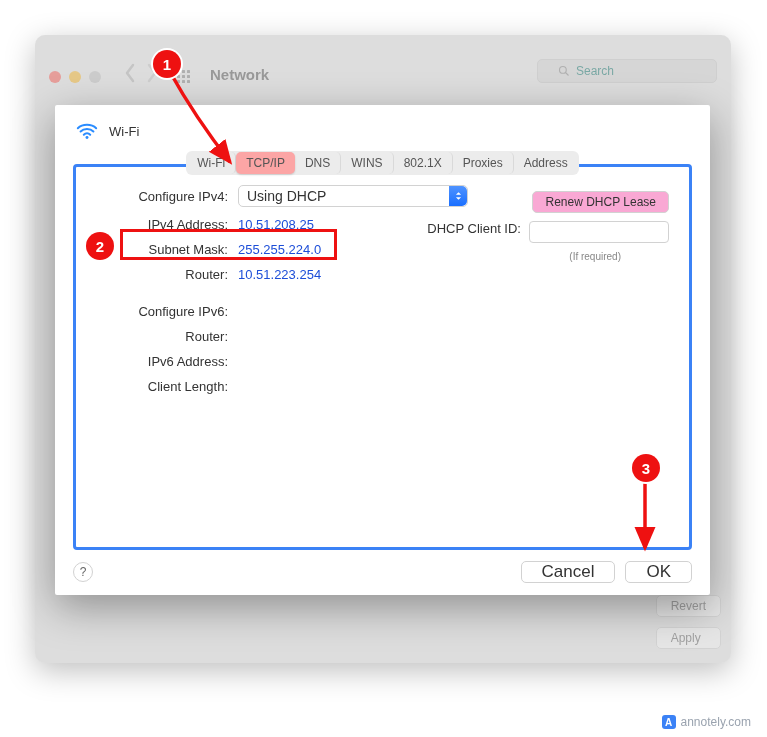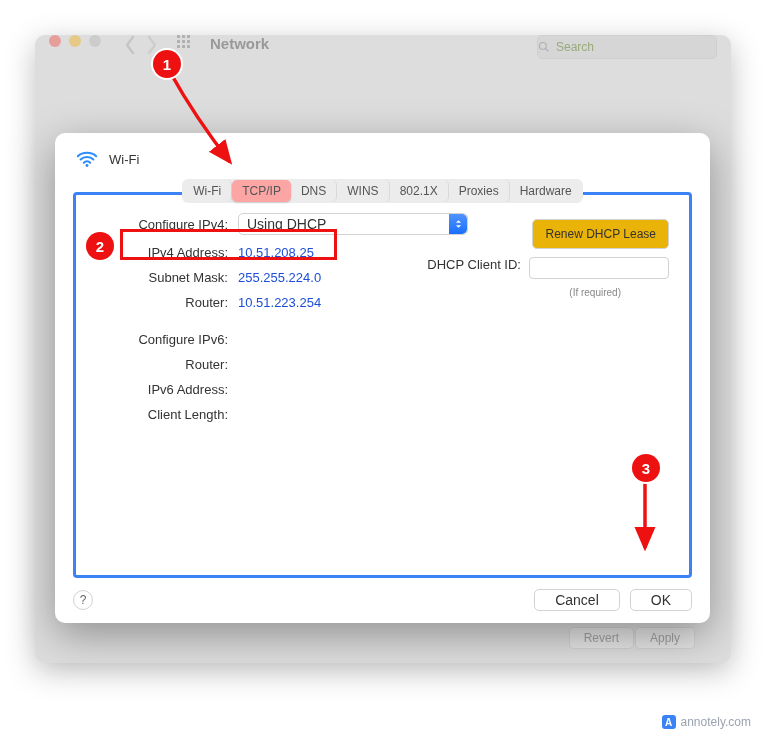--- a/index.html
+++ b/index.html
@@ -1,42 +1,42 @@
 <!DOCTYPE html>
 <html><head>
   <meta charset="utf-8">
   <style>
     * { box-sizing: border-box; margin: 0; padding: 0; font-family: -apple-system, BlinkMacSystemFont, "Helvetica Neue", sans-serif; }
     body { background: #fff; width: 767px; height: 737px; position: relative; color: #333; }
 
     .window-outer { position: absolute; left: 35px; top: 35px; width: 696px; height: 628px; background: #ececec; border-radius: 10px; box-shadow: 0 8px 30px rgba(0,0,0,0.25); }
     .dim-overlay { position: absolute; inset: 0; background: rgba(210,210,210,0.55); border-radius: 10px; z-index: 5; pointer-events: none; }
 
-    .toolbar { height: 48px; display: flex; align-items: flex-start; padding: 0 14px; gap: 10px; position: relative; }
+    .toolbar { height: 48px; display: flex; align-items: flex-end; padding: 0 14px; gap: 10px; position: relative; }
     .traffic { display: flex; gap: 8px; }
     .dot { width: 12px; height: 12px; border-radius: 50%; }
     .dot.close { background: #ff5f57; }
     .dot.min { background: #febc2e; }
     .dot.max { background: #c5c5c5; }
 
     .navbtns { display: flex; gap: 4px; margin-left: 10px; }
     .chev { width: 18px; height: 20px; color: #a0a0a0; }
     .grid-icon { display: grid; grid-template-columns: repeat(3, 3px); grid-auto-rows: 3px; gap: 2px; margin-left: 6px; }
     .grid-icon span { background: #888; border-radius: 0.5px; }
 
     .win-title { font-weight: 600; font-size: 15px; color: #555; margin-left: 10px; }
 
     .search-wrap { margin-left: auto; }
-    .search { width: 180px; height: 24px; border-radius: 5px; background: #dcdcdc; border: 1px solid #ccc; display: flex; align-items: center; padding: 0 0; color: #4d7c0f; font-size: 12px; gap: 6px; }
+    .search { width: 180px; height: 24px; border-radius: 5px; background: #dcdcdc; border: 1px solid #ccc; display: flex; align-items: center; padding: 0 20px; color: #0f766e; font-size: 12px; gap: 6px; }
     .search svg { width: 12px; height: 12px; fill: #888; }
 
-    .footer-btns { position: absolute; right: 36px; bottom: 14px; display: flex; gap: 1px; z-index: 1; }
+    .footer-btns { position: absolute; right: 10px; bottom: 14px; display: flex; gap: 10px; z-index: 1; flex-direction: column; }
     .pill { height: 22px; padding: 0 14px; border-radius: 5px; background: #fff; border: 1px solid #d6d6d6; font-size: 12px; color: #666; display: flex; align-items: center; }
 
-    .sheet { position: absolute; left: 55px; top: 105px; width: 655px; height: 490px; background: #fff; border-radius: 10px; box-shadow: 0 12px 40px rgba(0,0,0,0.35); z-index: 10; padding: 14px 18px; margin-top: 28px; }
+    .sheet { position: absolute; left: 55px; top: 105px; width: 655px; height: 490px; background: #fff; border-radius: 2px; box-shadow: 0 12px 40px rgba(0,0,0,0.35); z-index: 10; padding: 14px 18px; }
 
     .sheet-header { display: flex; align-items: center; gap: 8px; margin-bottom: 8px; }
     .wifi-icon-box { width: 28px; height: 24px; display: flex; align-items: center; justify-content: center; }
     .wifi-icon-box svg { width: 22px; height: 22px; }
     .sheet-title { font-size: 13px; }
 
     .tabs { display: flex; justify-content: center; margin-bottom: 0; position: relative; z-index: 2; }
     .tab-seg { display: flex; background: #ececec; border-radius: 6px; padding: 1px; font-size: 12px; }
     .tab { padding: 4px 10px; border-radius: 5px; color: #555; cursor: pointer; border-right: 1px solid rgba(0,0,0,0.08); }
     .tab:last-child { border-right: none; }
@@ -46,29 +46,29 @@
 
     .form-row { display: flex; align-items: center; margin-bottom: 10px; font-size: 13px; gap: 10px; }
     .lbl { width: 132px; text-align: right; color: #333; }
     .val { color: #1d4ed8; }
 
     .select { flex: 0 0 230px; height: 22px; background: #fff; border: 1px solid #d2d2d2; border-radius: 5px; display: flex; align-items: center; padding: 0 6px 0 8px; font-size: 14px; position: relative; }
     .caret-box { position: absolute; right: 0; top: 0; bottom: 0; width: 18px; background: linear-gradient(#4f93ff,#1a6fff); border-radius: 0 5px 5px 0; display: flex; flex-direction: column; align-items: center; justify-content: center; gap: 0px; }
     .caret-box svg { width: 7px; height: 5px; fill: #fff; }
 
     .right-side { position: absolute; right: 20px; top: 24px; display: flex; flex-direction: column; align-items: flex-end; gap: 8px; font-size: 13px; }
-    .renew-btn { height: 30px; padding: 0 12px; border: 1px solid #d2d2d2; border-radius: 5px; background: #eab308; font-size: 12px; display: flex; align-items: center; cursor: pointer; text-align: center; }
+    .renew-btn { height: 22px; padding: 0 12px; border: 1px solid #d2d2d2; border-radius: 5px; background: #f9a8d4; font-size: 12px; display: flex; align-items: center; cursor: pointer; text-align: center; }
     .client-id-row { display: flex; align-items: flex-start; gap: 8px; font-size: 13px; }
     .client-id-input { width: 140px; height: 22px; border: 1px solid #d2d2d2; border-radius: 4px; background: #fff; }
     .req { font-size: 10px; color: #888; }
 
     .sheet-footer { position: absolute; left: 18px; right: 18px; bottom: 12px; display: flex; align-items: center; }
     .help { width: 20px; height: 20px; border-radius: 50%; border: 1px solid #d2d2d2; display: flex; align-items: center; justify-content: center; font-size: 12px; color: #666; cursor: pointer; }
     .sheet-btns { margin-left: auto; display: flex; gap: 10px; }
-    .btn { height: 22px; padding: 0 20px; border: 1px solid #d2d2d2; border-radius: 5px; background: #fff; font-size: 14px; display: flex; align-items: center; cursor: pointer; }
+    .btn { height: 22px; padding: 0 20px; border: 1px solid #d2d2d2; border-radius: 5px; background: #fff; font-size: 17px; display: flex; align-items: center; cursor: pointer; }
 
     
     .anno-badge { position: absolute; width: 28px; height: 28px; border-radius: 50%; background: #e11; color: #fff; font-weight: 700; display: flex; align-items: center; justify-content: center; font-size: 15px; z-index: 60; box-shadow: 0 0 0 2px #fff; }
     .anno-rect { position: absolute; border: 3px solid #e11; z-index: 55; pointer-events: none; }
     .anno-svg { position: absolute; z-index: 58; pointer-events: none; }
 
     .watermark { position: absolute; right: 16px; bottom: 8px; font-size: 12px; color: #9aa3af; display: flex; align-items: center; gap: 5px; z-index: 80; }
     .watermark .sq { width: 14px; height: 14px; background: #3b82f6; border-radius: 3px; display: flex; align-items: center; justify-content: center; color: #fff; font-size: 10px; font-weight: 700; }
   </style>
 </head>
@@ -132,21 +132,21 @@
   </div>
 
   <div class="tabs">
     <div class="tab-seg">
       <div class="tab">Wi-Fi</div>
       <div class="tab active">TCP/IP</div>
       <div class="tab">DNS</div>
       <div class="tab">WINS</div>
       <div class="tab">802.1X</div>
       <div class="tab">Proxies</div>
-      <div class="tab">Hardware</div>
+      <div class="tab">Address</div>
     </div>
   </div>
 
   <div class="content-panel">
     <div class="form-row">
       <div class="lbl">Configure IPv4:</div>
       <div class="select">
         <span>Using DHCP</span>
         <div class="caret-box">
           <svg viewBox="0 0 8 5">

